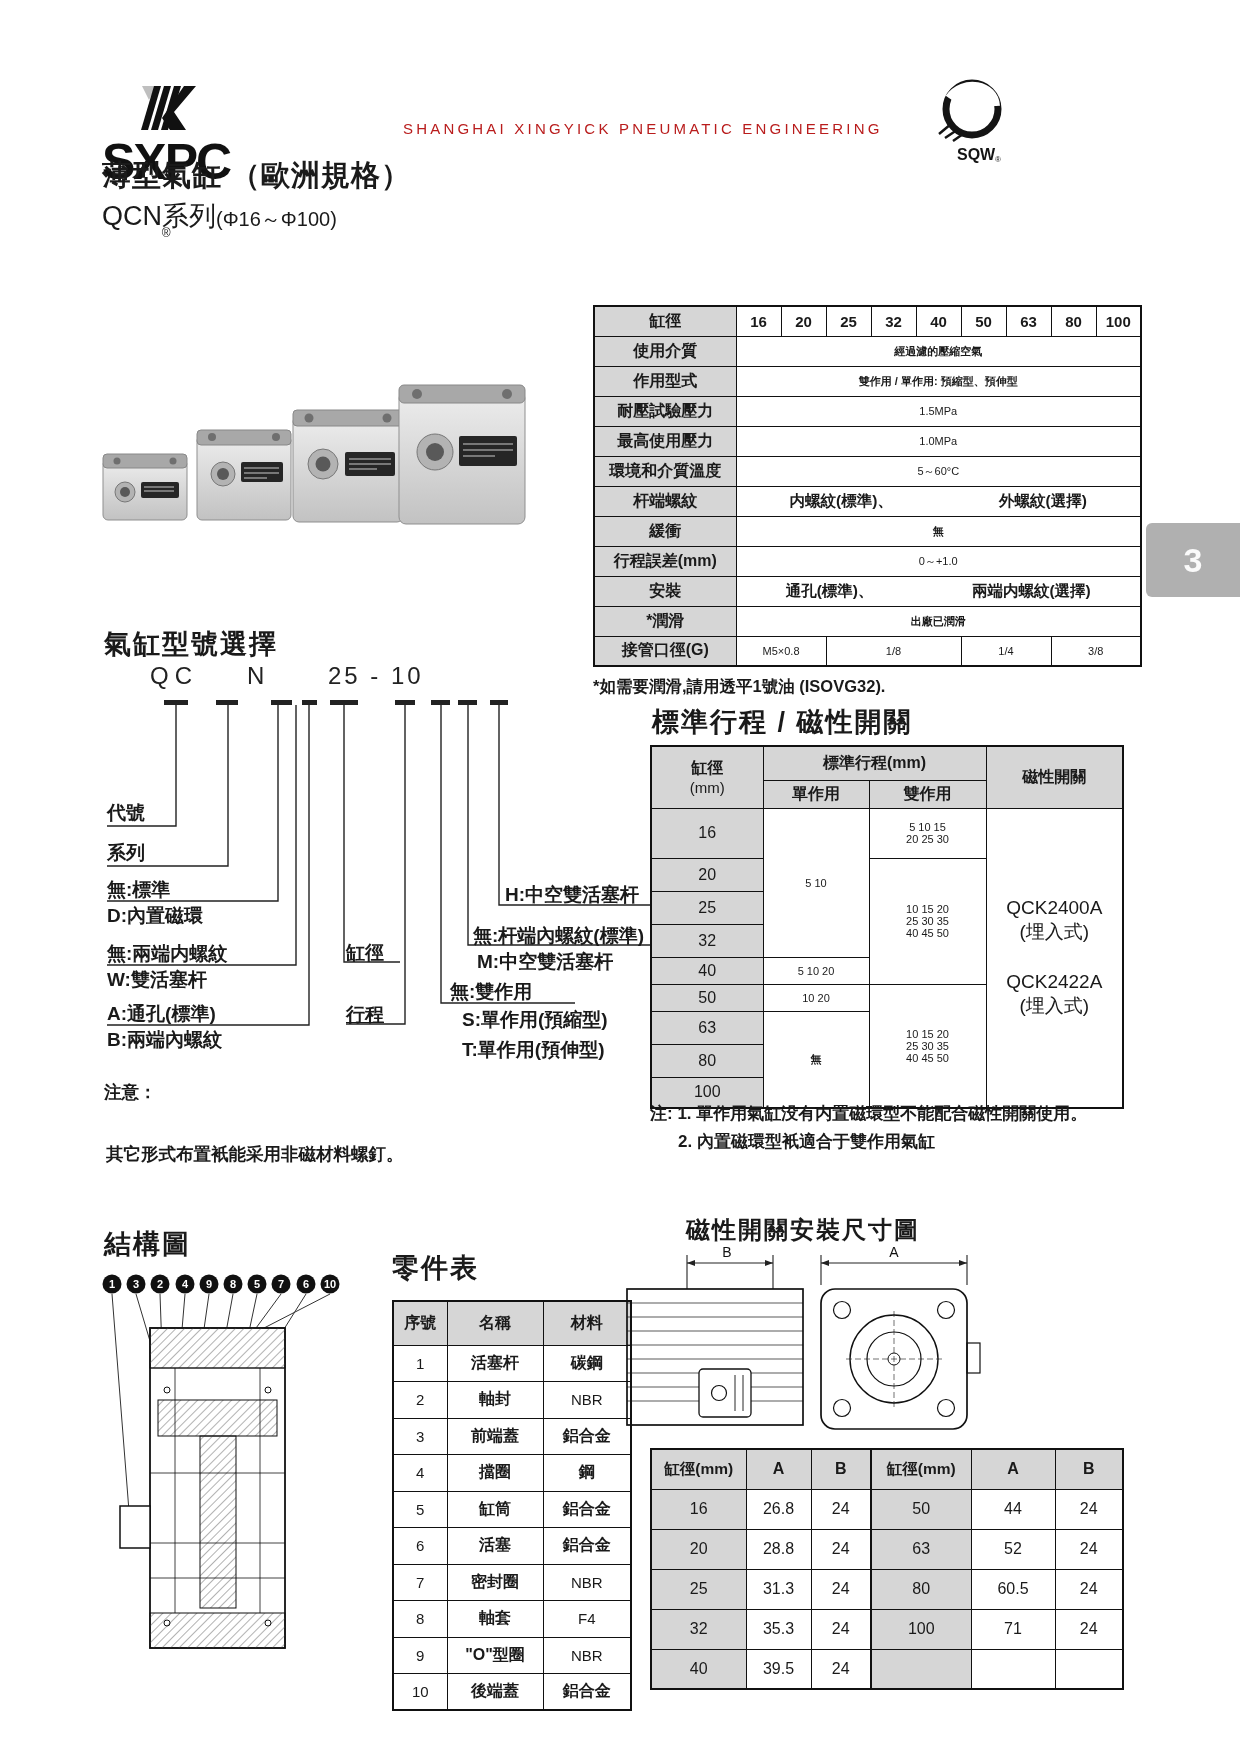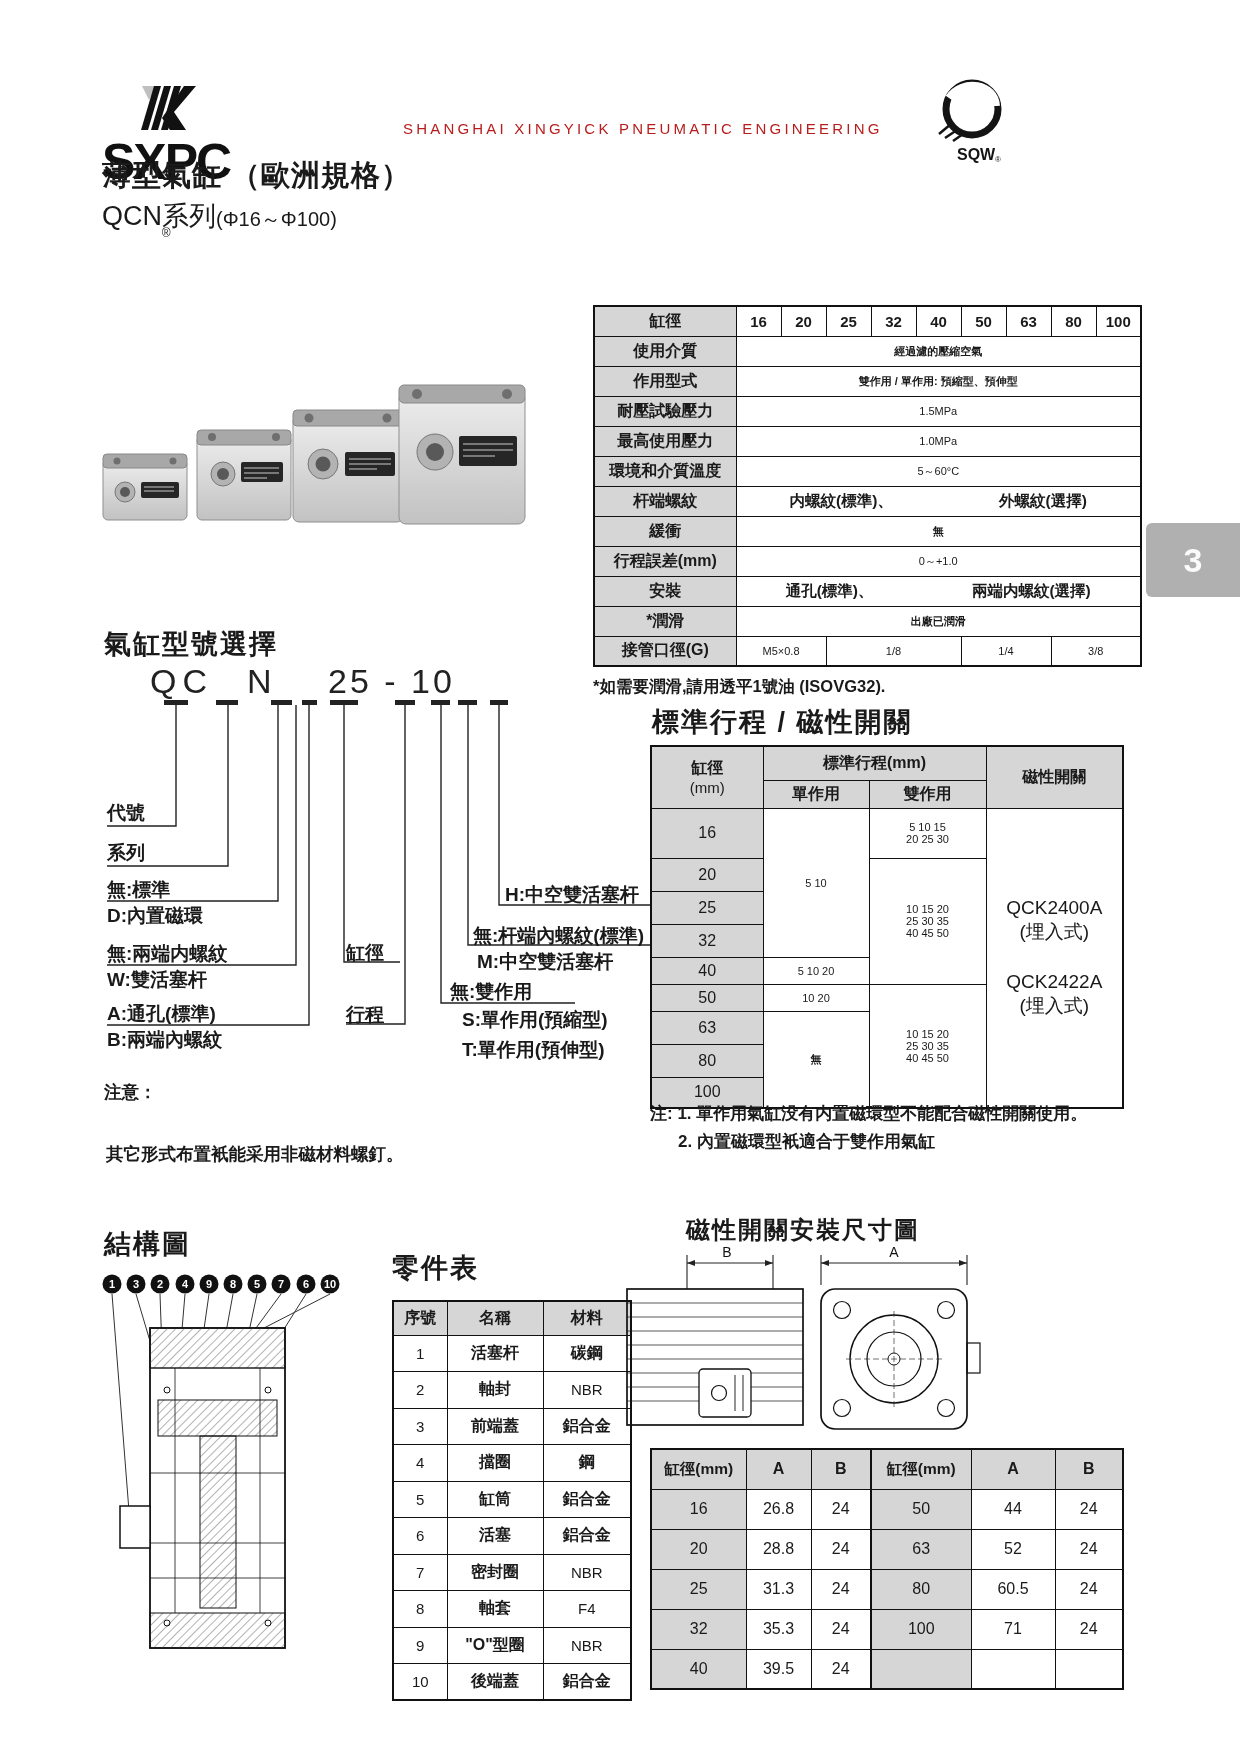--- a/index.html
+++ b/index.html
@@ -11,21 +11,21 @@
   table.g{border-collapse:collapse;table-layout:fixed;border:2.5px solid #111;}
   .g th,.g td{border:1.4px solid #111;text-align:center;vertical-align:middle;padding:0;overflow:hidden;}
   .gray{background:#d6d6d6;}
   .fs15{font-size:15px;} .fs16{font-size:16px;font-weight:bold;} .fs16n{font-size:16px;}
   .lblc{font-size:16px;font-weight:bold;background:#d6d6d6;}
   .valflex{display:flex;justify-content:space-around;align-items:center;font-size:15.5px;}
   
   .sec{font-size:27px;font-weight:bold;letter-spacing:2px;white-space:nowrap;}
   
   .ml{position:absolute;font-size:19px;font-weight:bold;white-space:nowrap;}
-  .code{position:absolute;font-size:34px;color:#222;white-space:nowrap;}
+  .code{position:absolute;font-size:24px;color:#222;white-space:nowrap;}
   
   #logo{display:flex;align-items:center;flex-direction:column;}
   #logo .word{font-size:50px;font-weight:900;letter-spacing:-2px;color:#111;line-height:52px;}
   #logo .reg{font-size:12px;margin-top:38px;}
   #company{font-size:15px;letter-spacing:3.2px;color:#b91c1c;white-space:nowrap;}
   #pagetab{background:#b0b0b0;color:#fafafa;font-size:34px;font-weight:bold;
            display:flex;align-items:center;justify-content:center;border-radius:6px 0 0 6px;}
   .note{font-size:17.5px;font-weight:bold;white-space:nowrap;}
   .swcell{font-size:19px;margin-top:27px;}
   .swgap{height:26px;}
@@ -402,21 +402,21 @@
     </g>
   </svg>
 
   <table class="g abs" style="left:392px;top:1300px;width:238px;">
     <colgroup>
         <col style="width:54px">
         <col style="width:96px">
         <col style="width:88px">
       </colgroup>
     <tbody>
-        <tr style="height:34px">
+        <tr style="height:44px">
       <th class="lblc">序號</th>
       <th class="lblc">名稱</th>
       <th class="lblc">材料</th>
     </tr>
     <tr style="height:36.5px">
           <td class="ptxt2">1</td>
           <td class="ptxt">活塞杆</td>
           <td class="ptxt">碳鋼</td>
         </tr>
     <tr style="height:36.5px">

